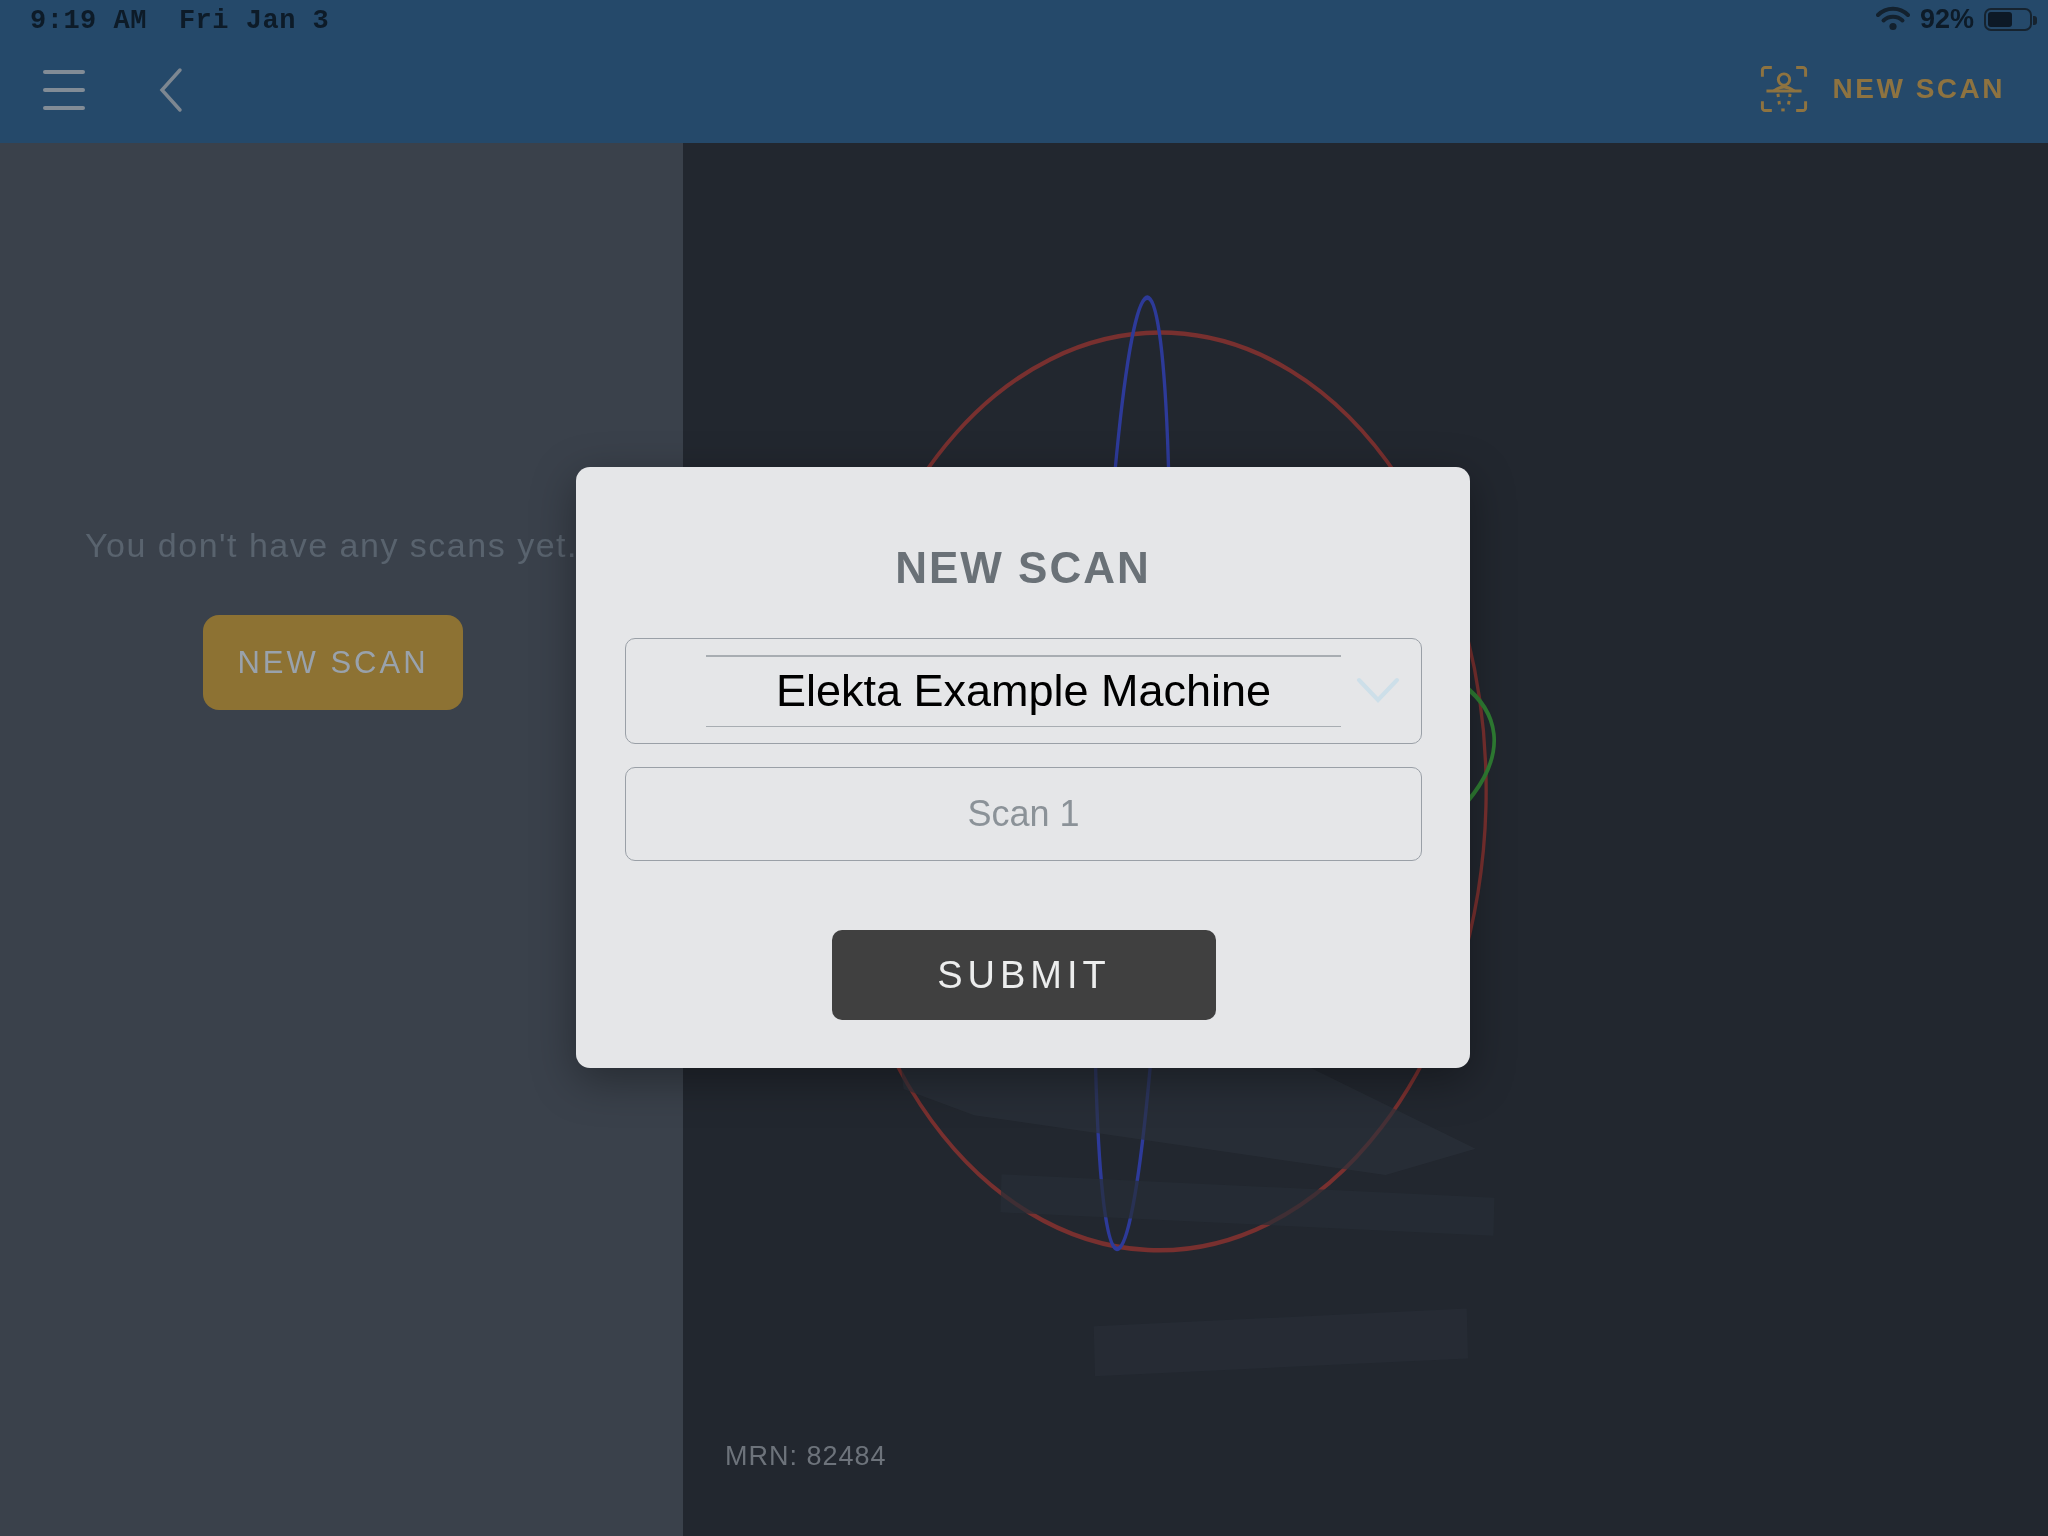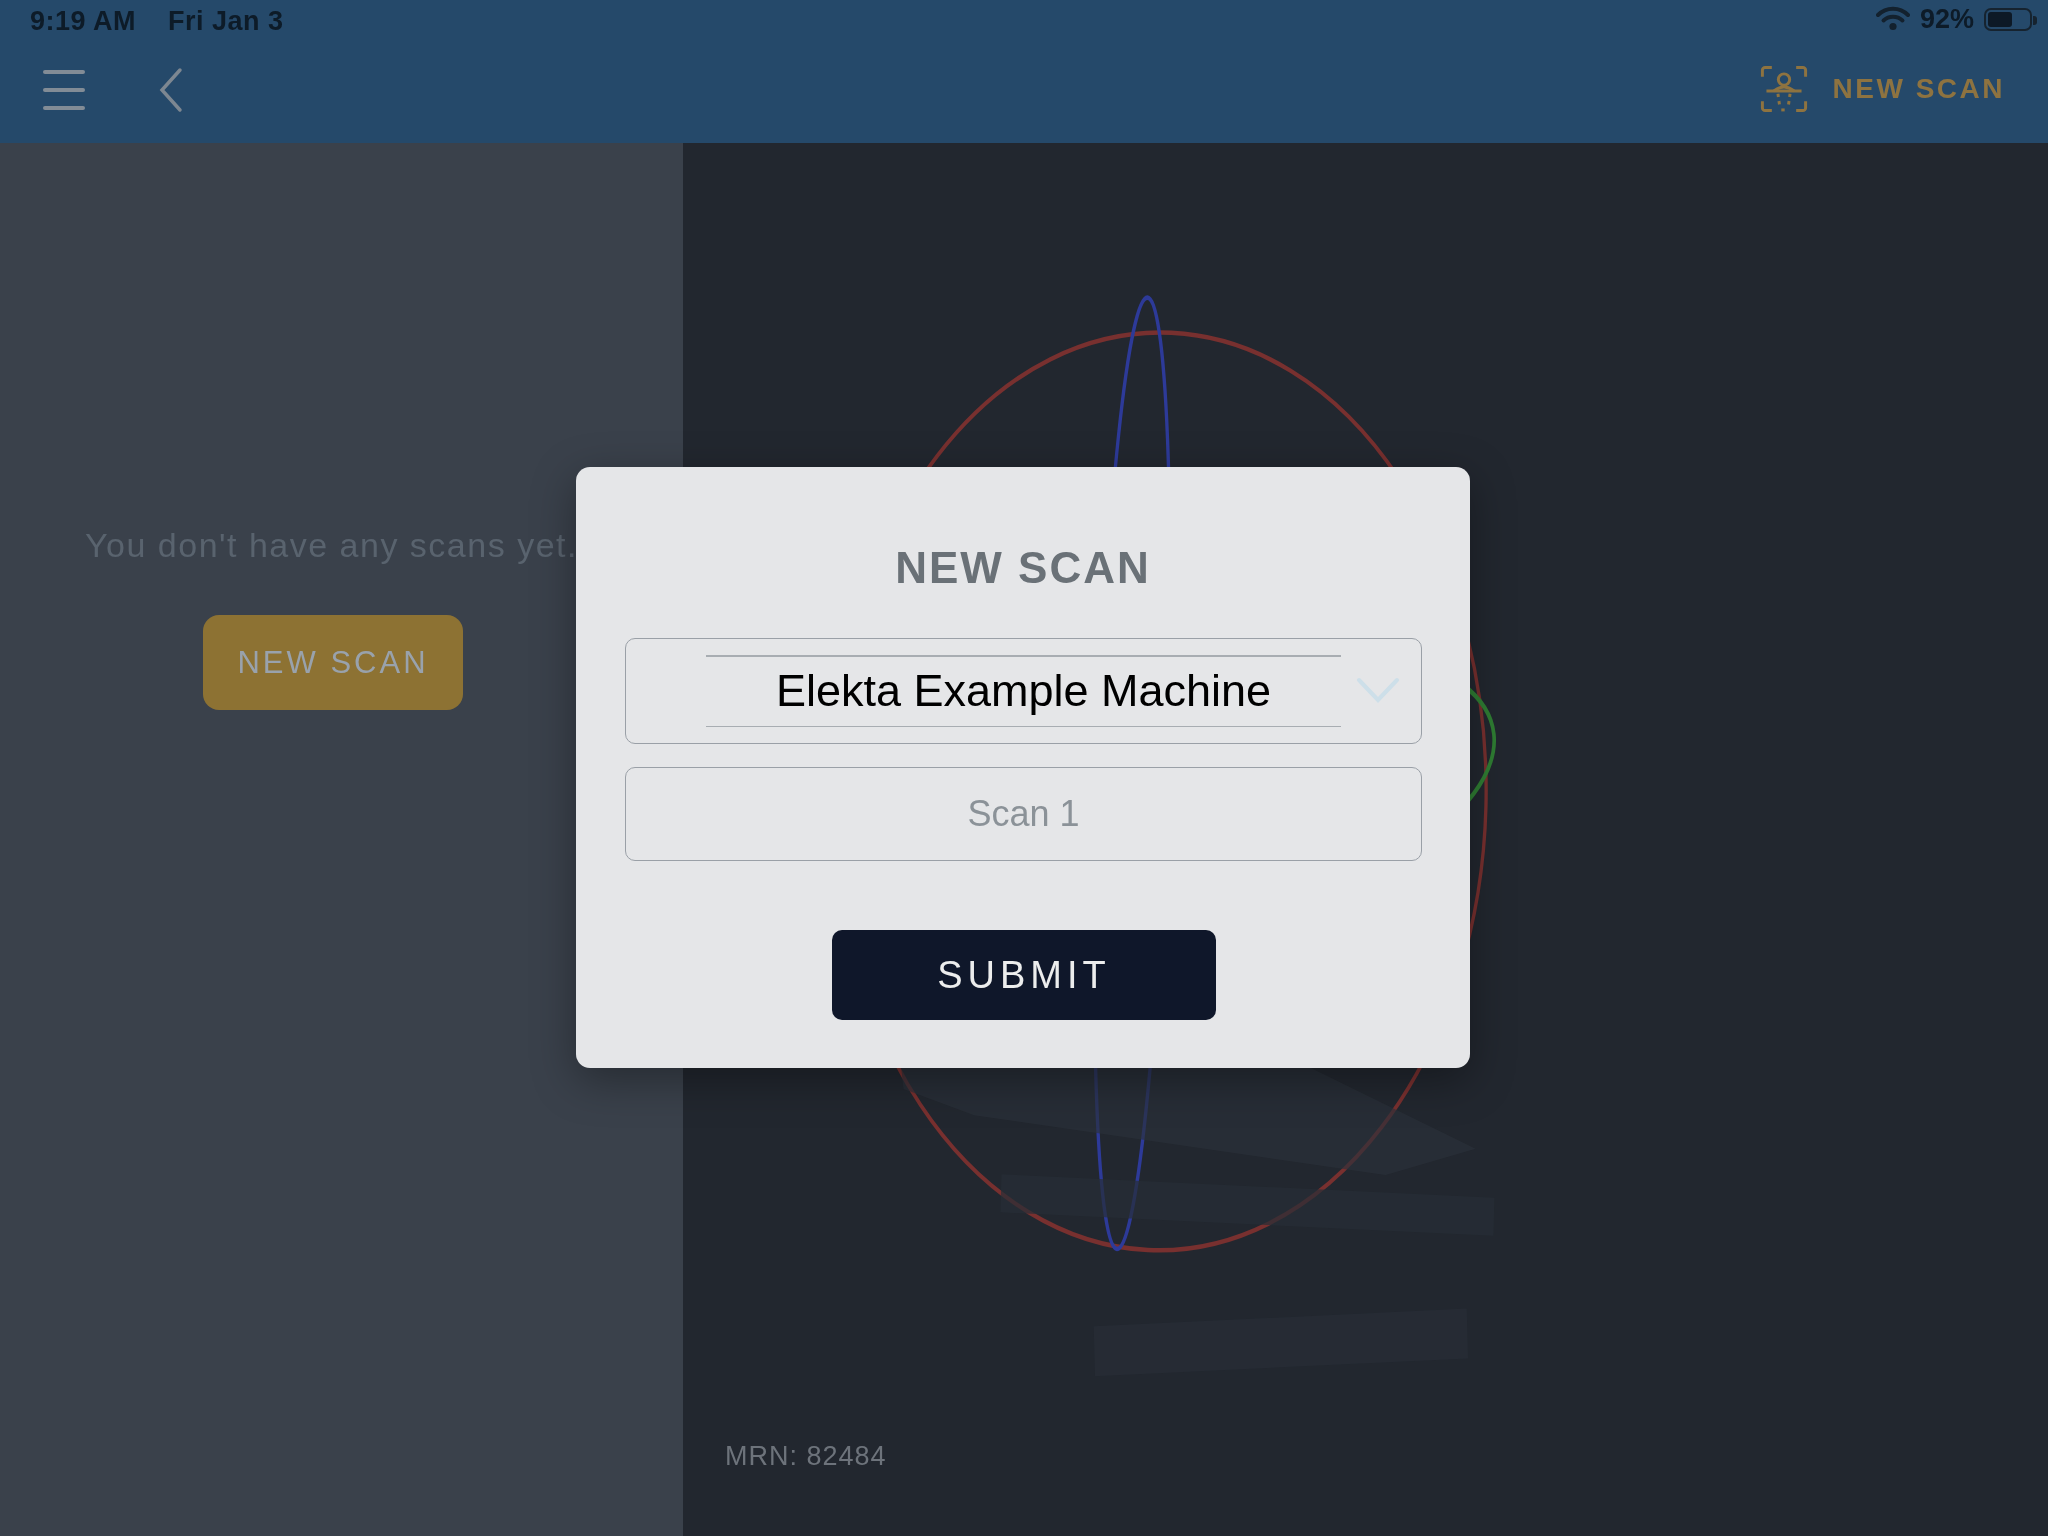--- a/index.html
+++ b/index.html
@@ -2,21 +2,21 @@
 <html><head>
 <meta charset="utf-8">
 <style>
   * { margin:0; padding:0; box-sizing:border-box; }
   html,body { width:2048px; height:1536px; overflow:hidden; background:#22272f;
     font-family:"Liberation Sans","DejaVu Sans",sans-serif; }
 
   
   .header { position:absolute; left:0; top:0; width:2048px; height:143px; background:#25496a; z-index:2; }
   .statusbar { position:absolute; left:0; top:0; width:100%; height:40px; color:#0d1b28; }
-  .status-left { position:absolute; left:30px; top:6px; font-size:27px; font-weight:bold; letter-spacing:.5px; }
+  .status-left { position:absolute; left:30px; top:6px; font-size:27px; font-weight:bold; letter-spacing:.5px;font-family:Liberation Mono, monospace; }
   .status-date { margin-left:32px; }
   .status-right { position:absolute; right:16px; top:4px; display:flex; align-items:center; gap:10px; }
   .pct { font-size:27px; font-weight:bold; color:#0d1b28; }
   .battery { position:relative; width:48px; height:23px; border:2.5px solid #16232f; border-radius:7px; }
   .battery .fill { position:absolute; left:2px; top:2px; bottom:2px; width:54%; background:#0d1926; border-radius:3px; }
   .battery .nub { position:absolute; right:-7px; top:6px; width:4px; height:9px; background:#16232f; border-radius:0 3px 3px 0; }
 
   .navrow { position:absolute; left:0; top:40px; width:100%; height:103px; }
   .hamburger { position:absolute; left:43px; top:30px; width:42px; height:40px; display:flex; flex-direction:column; justify-content:space-between; cursor:pointer; }
   .hamburger span { display:block; height:4px; background:#828c96; border-radius:2px; }
@@ -40,21 +40,21 @@
     box-shadow:0 12px 44px rgba(0,0,0,.35); z-index:10; }
   .modal-title { margin-top:76px; text-align:center; font-size:44px; font-weight:bold; letter-spacing:2px; color:#6a7177; }
   .select-field { position:absolute; left:49px; top:171px; width:797px; height:106px; border:1.5px solid #9aa0a7; border-radius:10px; cursor:pointer; }
   .picker-line { position:absolute; left:80px; right:80px; height:1.5px; background:#a8adb2; }
   .picker-line.top { top:16px; } .picker-line.bottom { bottom:16px; }
   .select-value { position:absolute; left:0; right:0; top:0; bottom:0; display:flex; align-items:center; justify-content:center;
     font-size:45px; color:#000000; }
   .select-chevron { position:absolute; right:20px; top:36px; }
   .text-field { position:absolute; left:49px; top:300px; width:797px; height:94px; border:1.5px solid #9aa0a7; border-radius:10px;
     background:transparent; text-align:center; font-family:inherit; font-size:36px; color:#8b9298; outline:none; }
-  .submit-btn { position:absolute; left:256px; top:463px; width:384px; height:90px; background:#0f172a; border:none; border-radius:10px;
+  .submit-btn { position:absolute; left:256px; top:463px; width:384px; height:90px; background:#404040; border:none; border-radius:10px;
     font-family:inherit; font-size:38px; letter-spacing:5px; color:#eceded; cursor:pointer; }
 </style>
 </head>
 <body>
 
 <div class="header">
   <div class="statusbar">
     <div class="status-left">
       <span>9:19 AM</span><span class="status-date">Fri Jan 3</span>
     </div>

